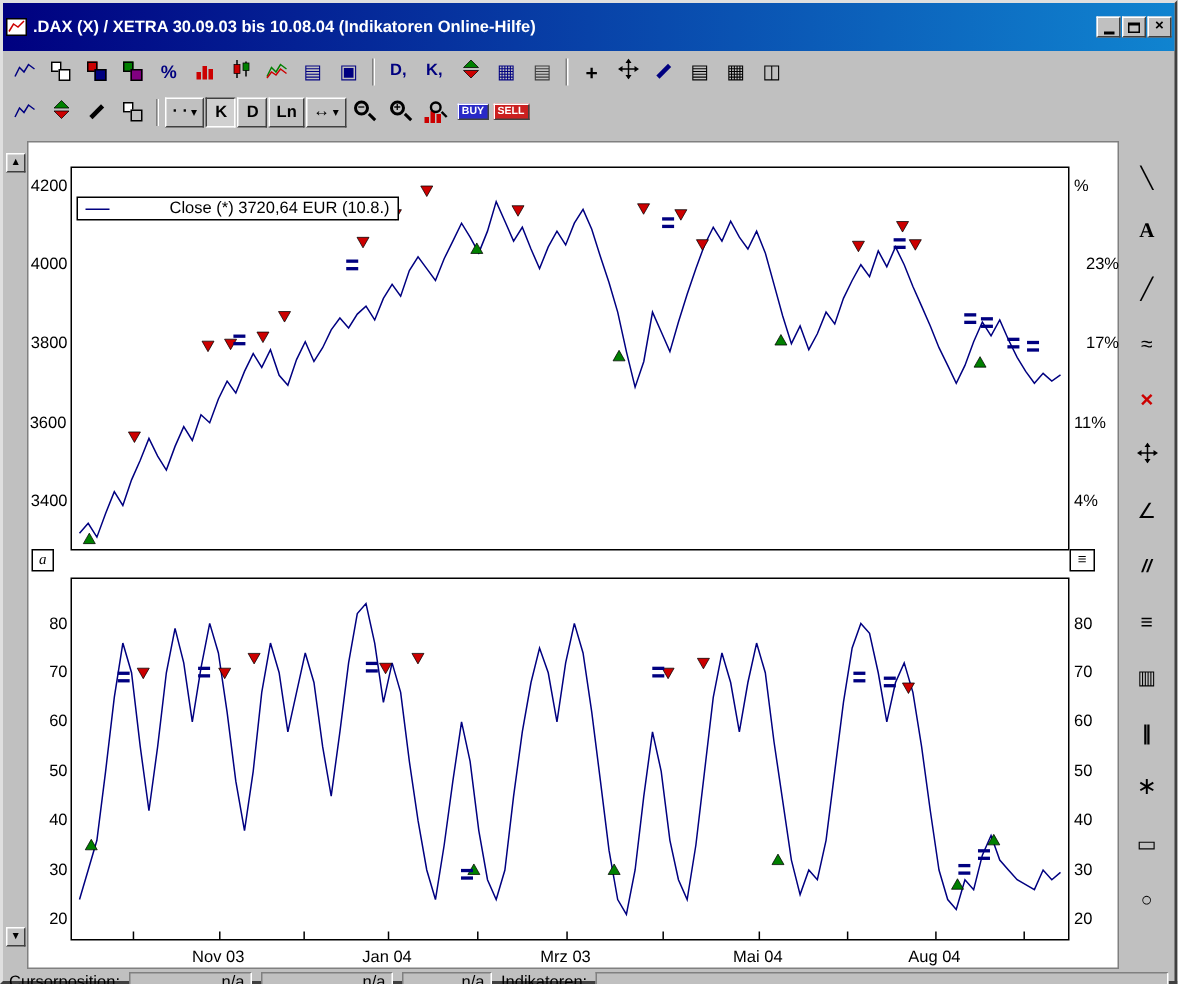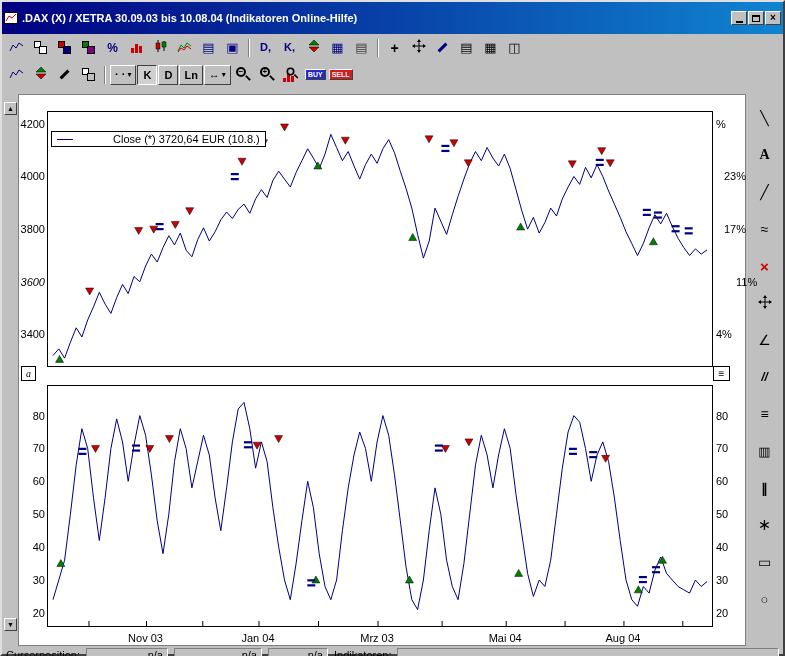--- a/index.html
+++ b/index.html
@@ -365,22 +365,22 @@
             <line x1="517.082" y1="240" x2="517.082" y2="235" stroke="#000"></line>
             <line x1="575.942" y1="240" x2="575.942" y2="235" stroke="#000"></line>
             <line x1="634.802" y1="240" x2="634.802" y2="235" stroke="#000"></line>
           </svg></div>
     <div class="axis-label" style="left: 0px; top: 22.8446px; width: 26px; text-align: right;">4200</div>
         <div class="axis-label" style="left: 697px; top: 22.8446px; width: 30px; text-align: left;">%</div>
         <div class="axis-label" style="left: 0px; top: 75.487px; width: 26px; text-align: right;">4000</div>
         <div class="axis-label" style="left: 697px; top: 75.487px; width: 30px; text-align: right;">23%</div>
         <div class="axis-label" style="left: 0px; top: 128.13px; width: 26px; text-align: right;">3800</div>
         <div class="axis-label" style="left: 697px; top: 128.13px; width: 30px; text-align: right;">17%</div>
-        <div class="axis-label" style="left: 0px; top: 180.772px; width: 26px; text-align: right; font-style: italic;">3600</div>
-        <div class="axis-label" style="left: 717px; top: 180.772px; width: 30px; text-align: left;">11%</div>
+        <div class="axis-label" style="left: 0px; top: 180.772px; width: 26px; text-align: center;">3600</div>
+        <div class="axis-label" style="left: 697px; top: 180.772px; width: 30px; text-align: left;">11%</div>
         <div class="axis-label" style="left: 0px; top: 233.415px; width: 26px; text-align: right;">3400</div>
         <div class="axis-label" style="left: 697px; top: 233.415px; width: 30px; text-align: left;">4%</div>
         <div class="axis-label" style="left: 0px; top: 314.589px; width: 26px; text-align: right;">80</div>
         <div class="axis-label" style="left: 697px; top: 314.589px; width: 30px; text-align: left;">80</div>
         <div class="axis-label" style="left: 0px; top: 347.466px; width: 26px; text-align: right;">70</div>
         <div class="axis-label" style="left: 697px; top: 347.466px; width: 30px; text-align: left;">70</div>
         <div class="axis-label" style="left: 0px; top: 380.342px; width: 26px; text-align: right;">60</div>
         <div class="axis-label" style="left: 697px; top: 380.342px; width: 30px; text-align: left;">60</div>
         <div class="axis-label" style="left: 0px; top: 413.219px; width: 26px; text-align: right;">50</div>
         <div class="axis-label" style="left: 697px; top: 413.219px; width: 30px; text-align: left;">50</div>

